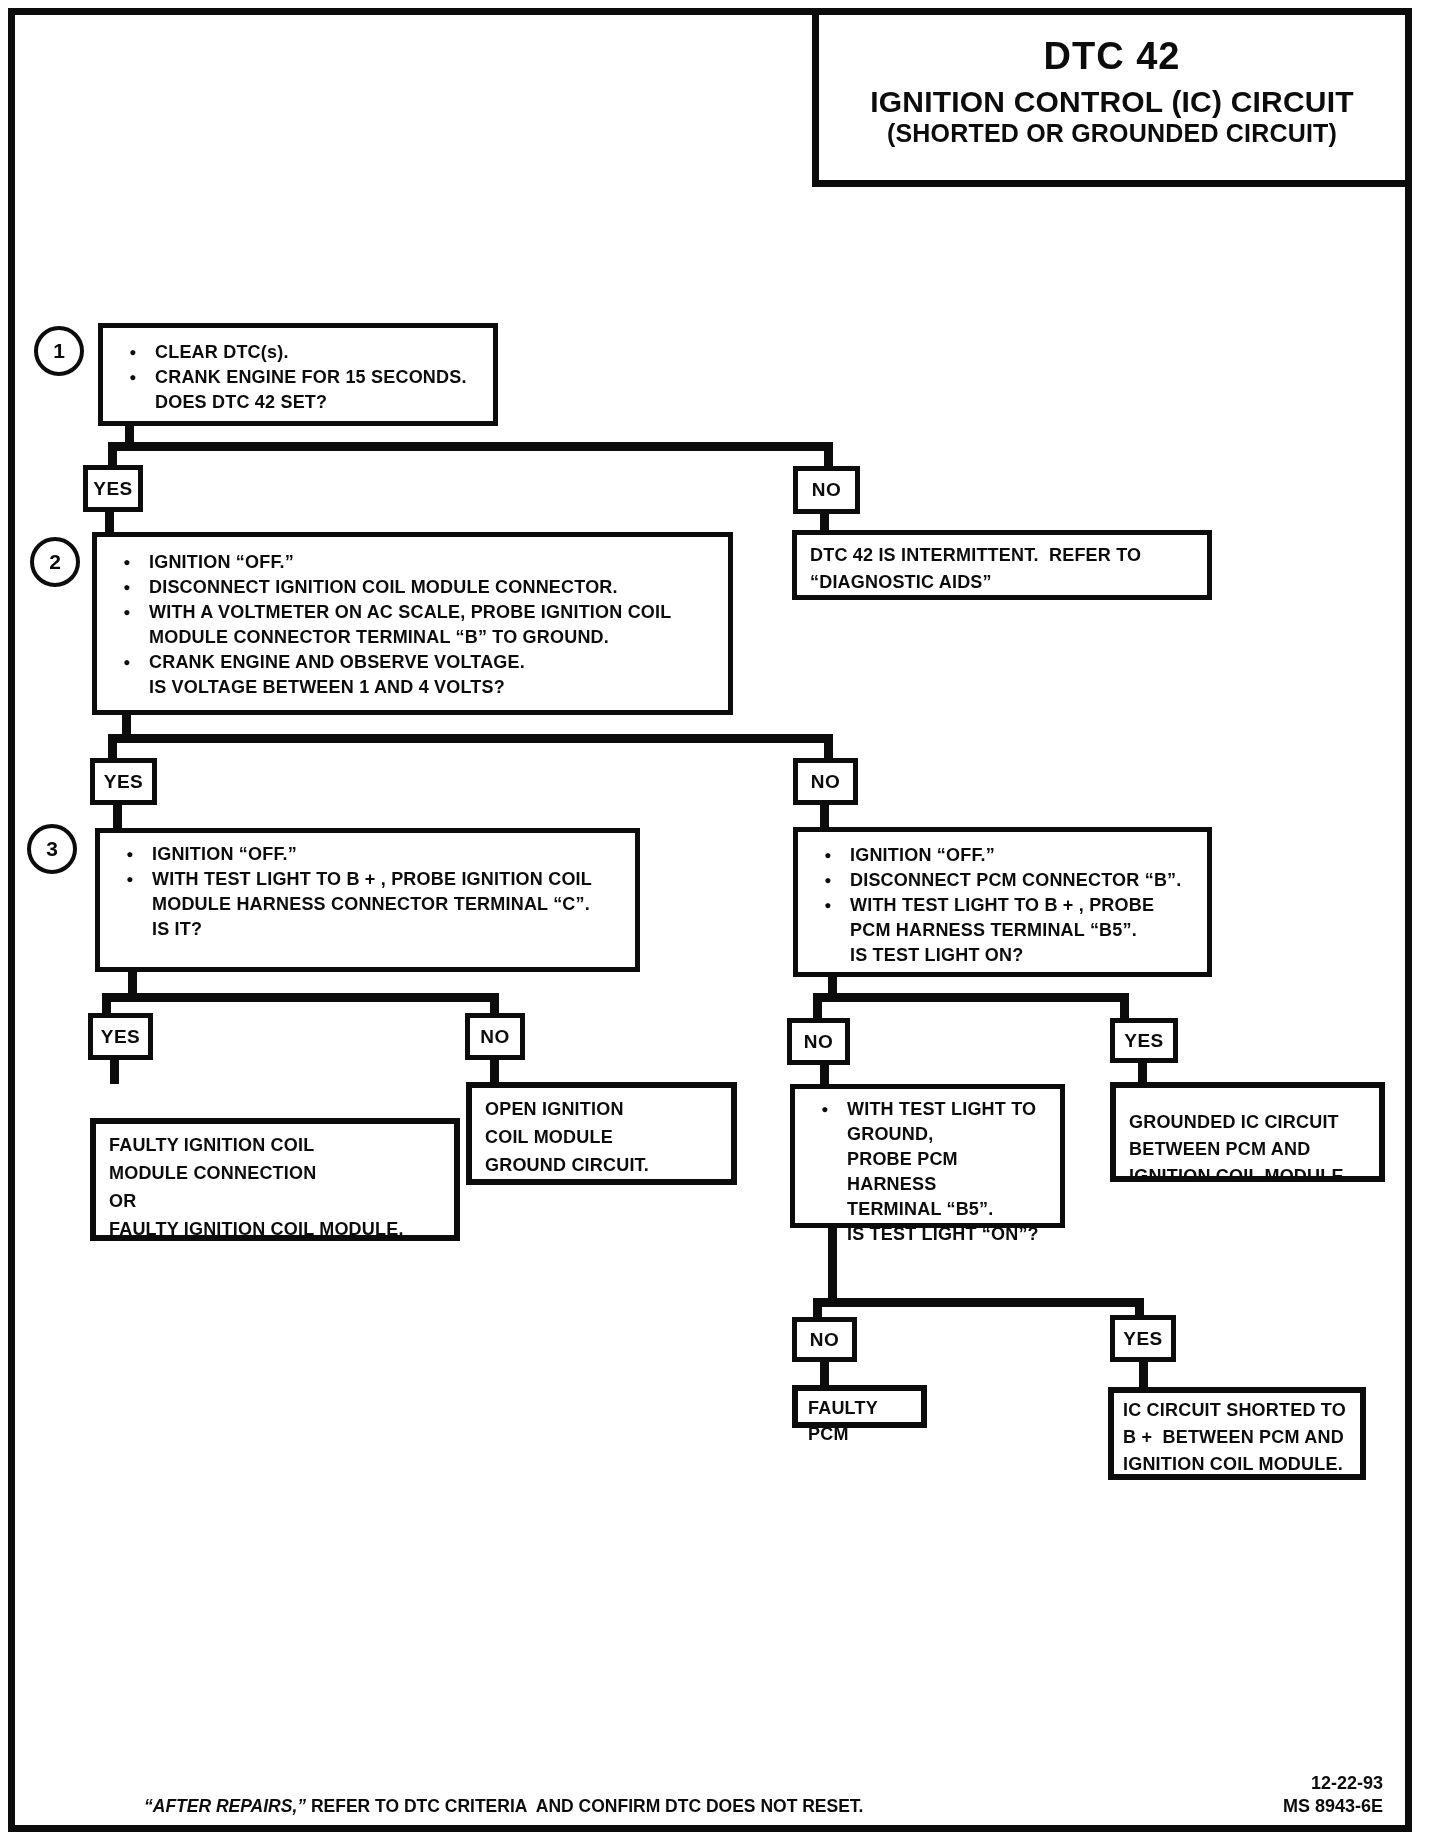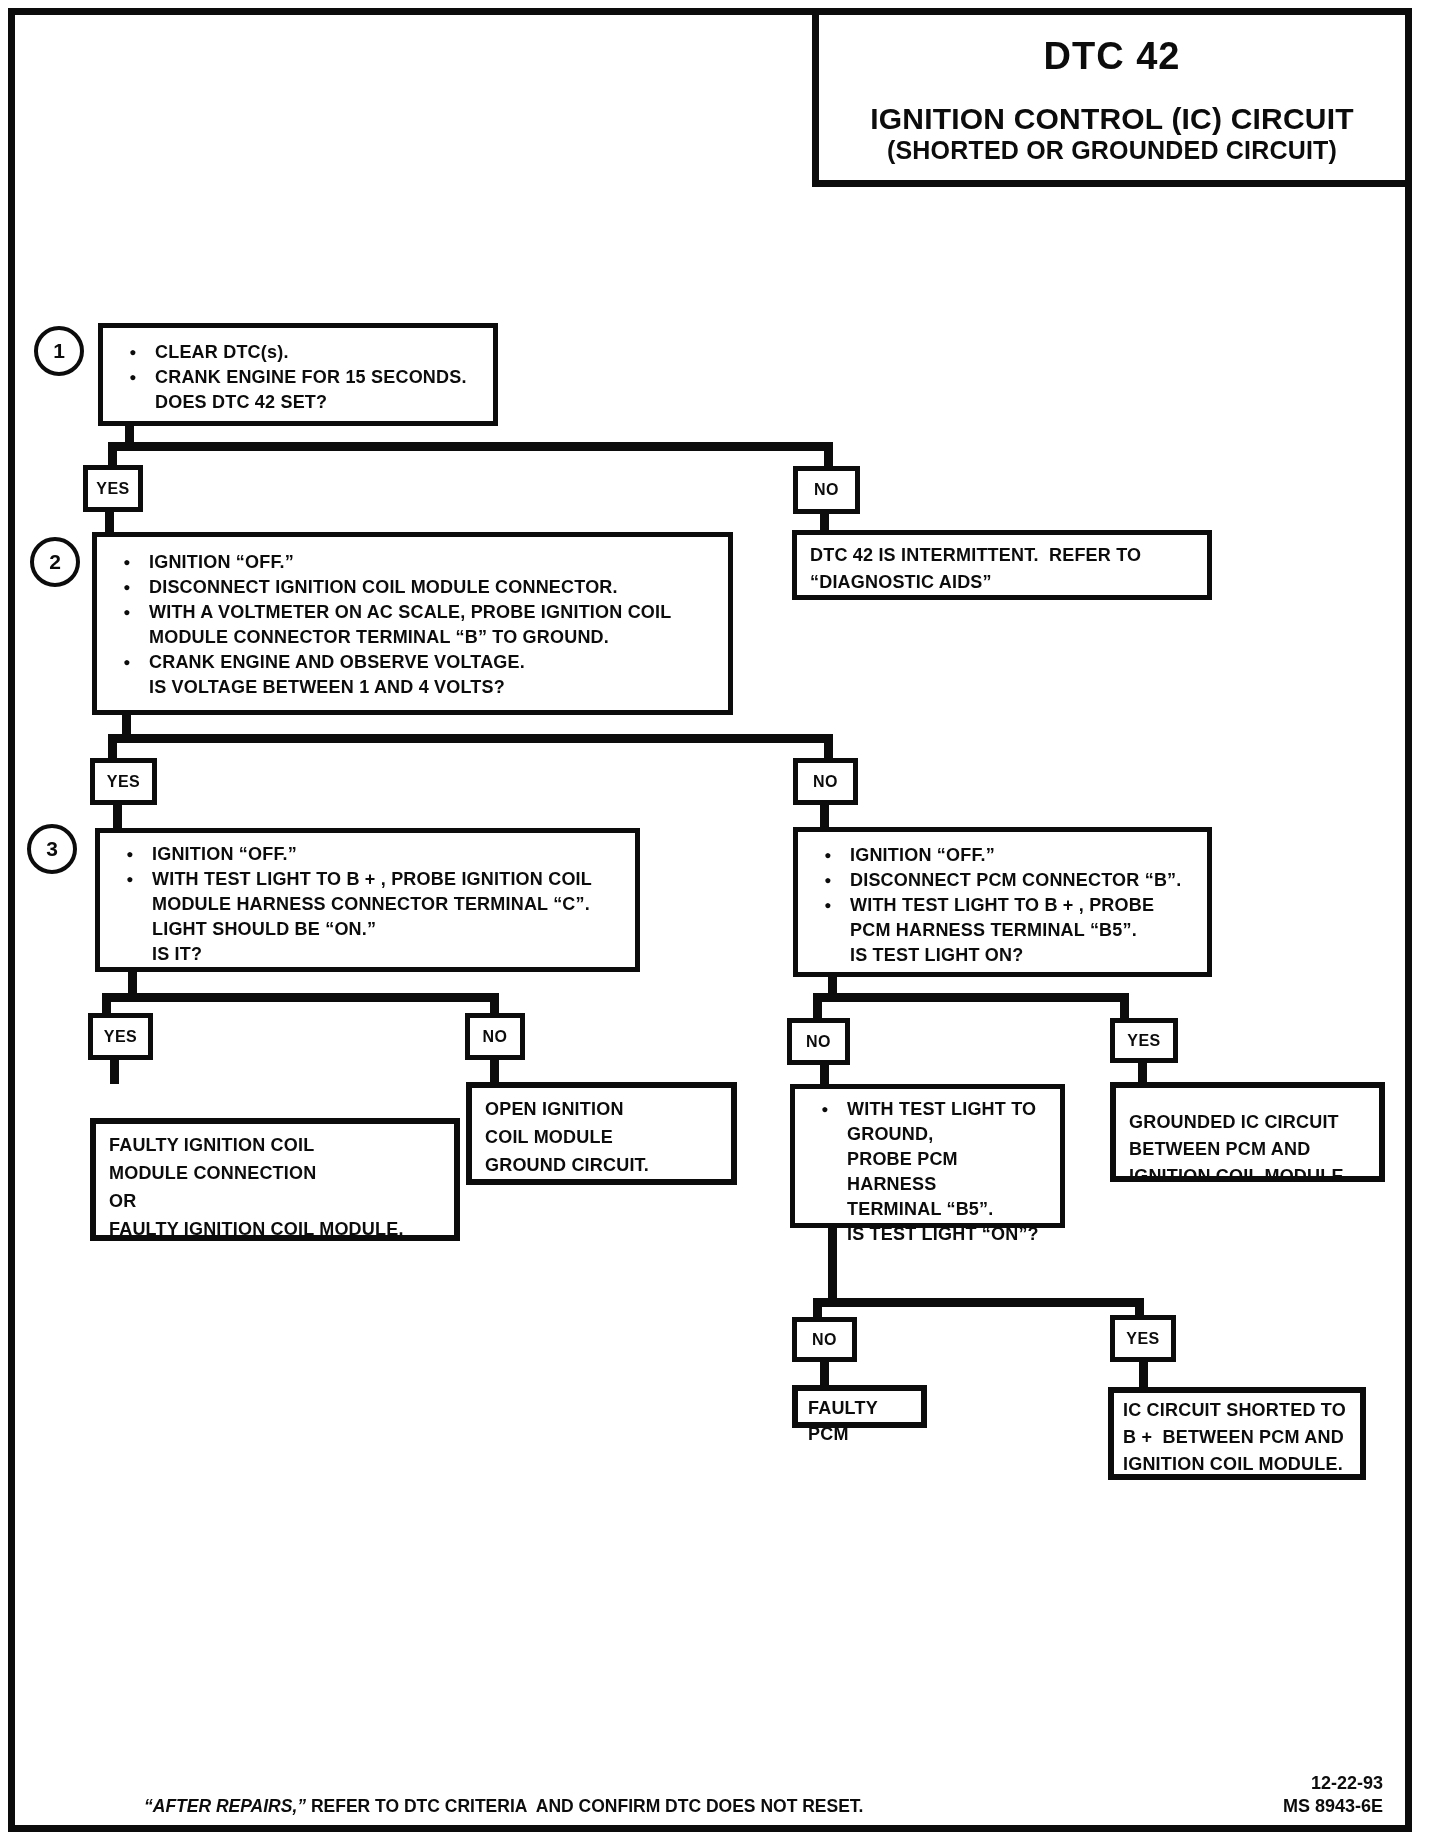--- a/index.html
+++ b/index.html
@@ -5,21 +5,21 @@
   html,body{margin:0;padding:0;background:#ffffff;}
   #page{position:relative;width:1440px;height:1846px;background:#ffffff;
         font-family:"Liberation Sans",sans-serif;color:#0c0c0c;overflow:hidden;}
   .frame{position:absolute;left:8px;top:8px;width:1404px;height:1824px;
          border:7px solid #0c0c0c;box-sizing:border-box;}
   
   #title-box{position:absolute;left:812px;top:15px;width:593px;height:172px;
              box-sizing:border-box;border-left:7px solid #0c0c0c;border-bottom:7px solid #0c0c0c;
              text-align:center;background:#fff;}
   #dtc-code{margin-top:20px;font-size:38px;font-weight:700;letter-spacing:1px;}
-  #title-line1{margin-top:24px;font-size:30px;font-weight:700;letter-spacing:0.2px;}
+  #title-line1{margin-top:7px;font-size:30px;font-weight:700;letter-spacing:0.2px;}
   #title-line2{margin-top:0px;font-size:25px;font-weight:700;letter-spacing:0.2px;}
   
   .circle{position:absolute;width:42px;height:42px;border:4px solid #0c0c0c;border-radius:50%;
           display:flex;align-items:center;justify-content:center;
           font-weight:700;font-size:21px;background:#fff;}
   #circle-1{left:34px;top:326px;}
   #circle-2{left:30px;top:537px;}
   #circle-3{left:27px;top:824px;}
   
   .fbox{position:absolute;box-sizing:border-box;border:5px solid #0c0c0c;background:#fff;
@@ -36,21 +36,21 @@
   #box-pcmcheck{left:793px;top:827px;width:419px;height:150px;padding-top:11px;}
   #box-faultycoil{left:90px;top:1082px;width:370px;height:123px;padding-top:7px;margin-top:36px;}
   #box-openground{left:466px;top:1082px;width:271px;height:103px;padding-top:7px;}
   #box-probeground{left:790px;top:1084px;width:275px;height:144px;padding-top:8px;}
   #box-groundedic{left:1110px;top:1082px;width:275px;height:100px;padding-top:21px;line-height:27px;}
   #box-faultypcm{left:792px;top:1385px;width:135px;height:43px;padding:4px 4px 4px 8px;line-height:26px;}
   #box-icshorted{left:1108px;top:1387px;width:258px;height:93px;padding:4px 4px 4px 7px;line-height:27px;}
   
   .tag{position:absolute;box-sizing:border-box;border:5px solid #0c0c0c;background:#fff;
        display:flex;align-items:center;justify-content:center;
-       font-weight:700;font-size:16px;letter-spacing:0.5px;}
+       font-weight:700;font-size:19px;letter-spacing:0.5px;}
   #tag-yes1{left:83px;top:465px;width:60px;height:47px;}
   #tag-no1{left:793px;top:466px;width:67px;height:48px;}
   #tag-yes2{left:90px;top:758px;width:67px;height:47px;}
   #tag-no2{left:793px;top:758px;width:65px;height:47px;}
   #tag-yes3{left:88px;top:1013px;width:65px;height:47px;}
   #tag-no3{left:465px;top:1013px;width:60px;height:47px;}
   #tag-no4{left:787px;top:1018px;width:63px;height:47px;}
   #tag-yes4{left:1110px;top:1018px;width:68px;height:45px;}
   #tag-no5{left:792px;top:1317px;width:65px;height:45px;}
   #tag-yes5{left:1110px;top:1315px;width:66px;height:47px;}
@@ -181,24 +181,20 @@
       <div class="bline">
         <span class="bullet">●</span>
         <span class="btext">WITH TEST LIGHT TO B + , PROBE IGNITION COIL</span>
       </div>
       <div class="bline">
         <span class="bullet"></span>
         <span class="btext">MODULE HARNESS CONNECTOR TERMINAL “C”.</span>
       </div>
       <div class="bline">
         <span class="bullet"></span>
-        <span class="btext">LIGHT SHOULD BE “ON.”</span>
-      </div>
-      <div class="bline">
-        <span class="bullet"></span>
         <span class="btext">IS IT?</span>
       </div>
     </div>
   <div class="fbox" id="box-pcmcheck">
       <div class="bline">
         <span class="bullet">●</span>
         <span class="btext">IGNITION “OFF.”</span>
       </div>
       <div class="bline">
         <span class="bullet">●</span>

